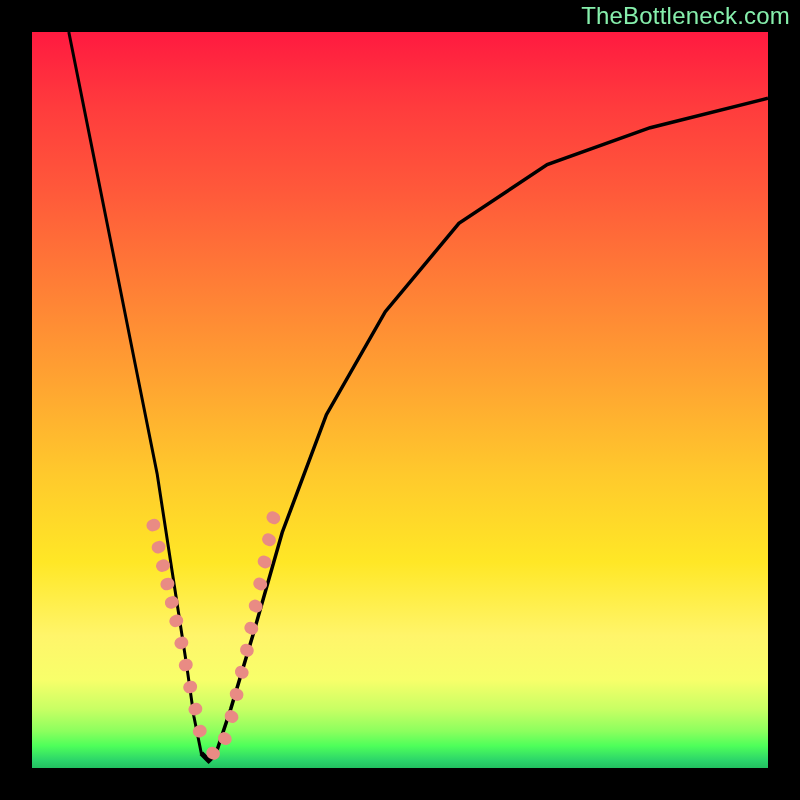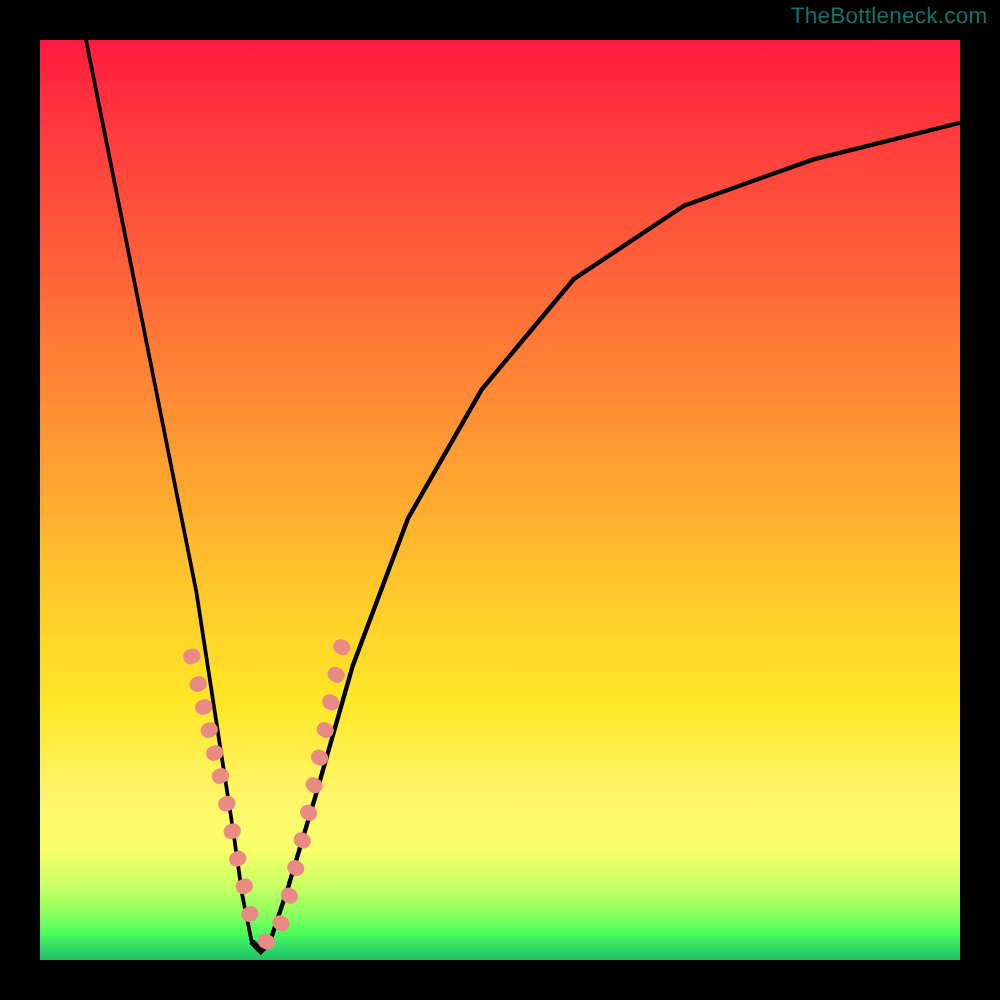--- a/index.html
+++ b/index.html
@@ -41,22 +41,22 @@
       #8cff5e 95%,
       #4eff5a 97%,
       #2bd46a 99%,
       #22c060 100%
     );
   }
   .watermark {
     position: absolute;
     top: 2px;
     right: 10px;
-    color: #0f766e;
-    font-size: 18px;
+    color: #86efac;
+    font-size: 24px;
     font-weight: 400;
     letter-spacing: 0.2px;
   }
   svg.curve {
     position: absolute;
     left: 0;
     top: 0;
     width: 736px;
     height: 736px;
   }

